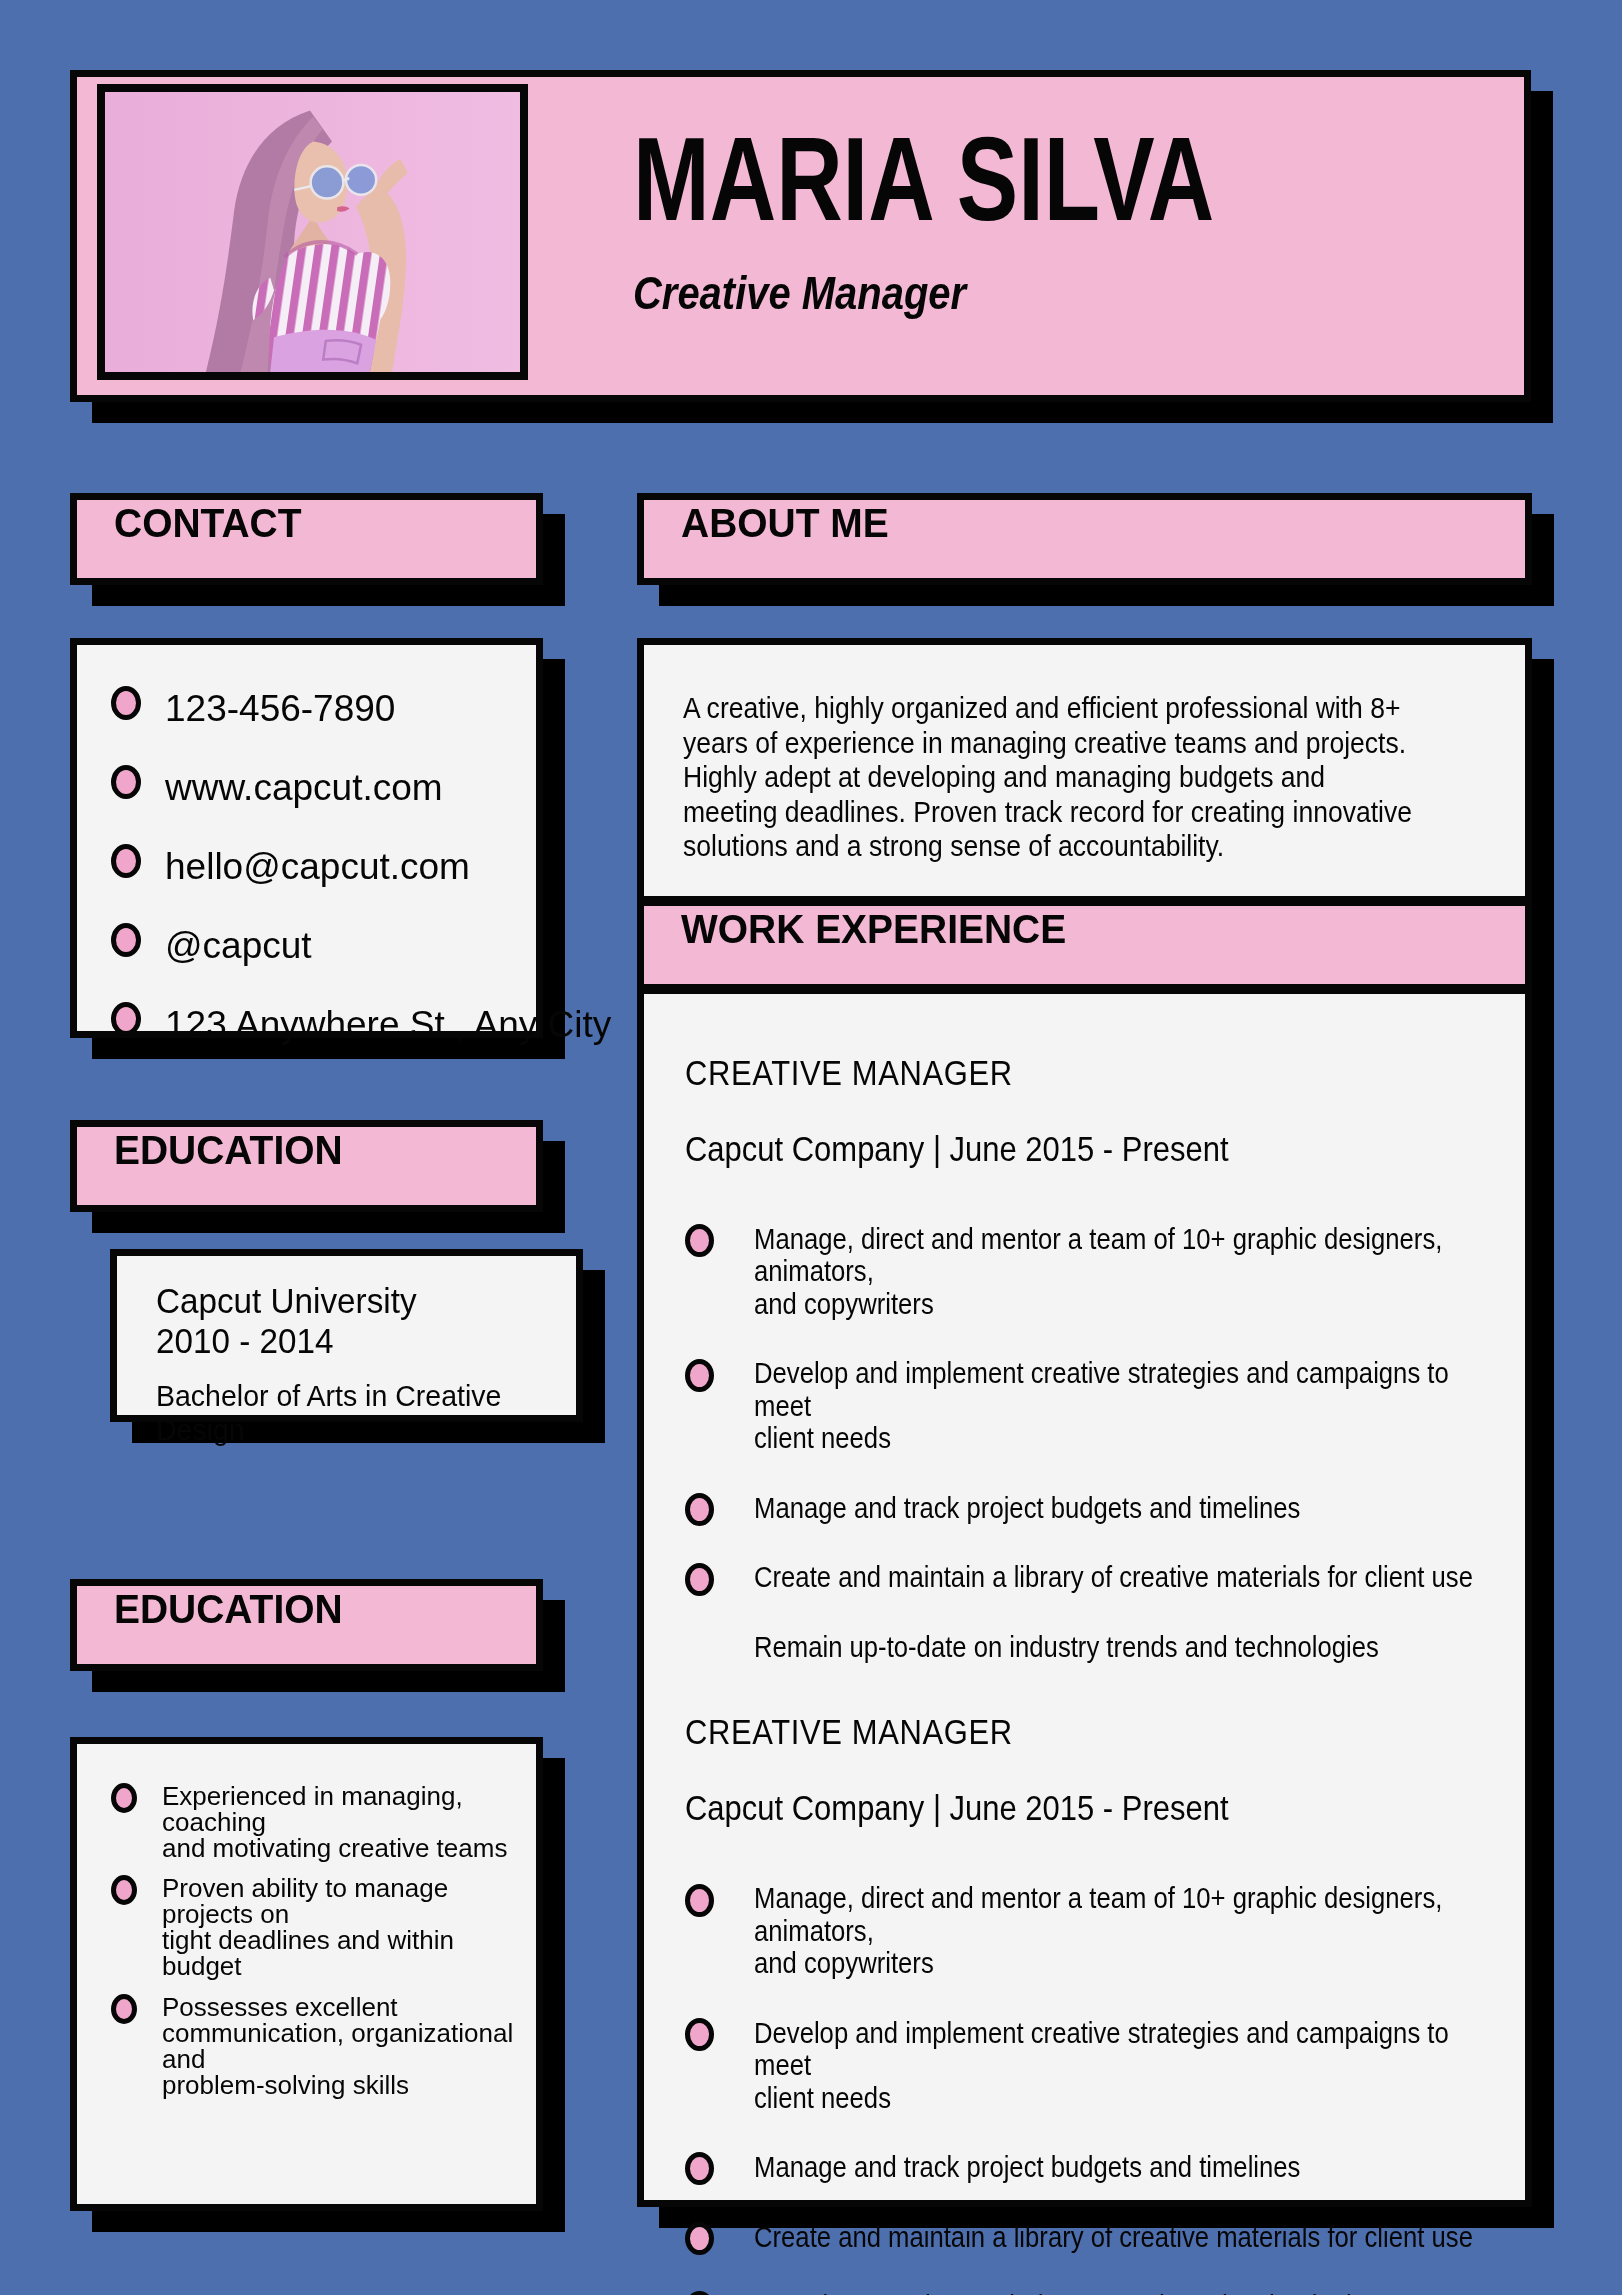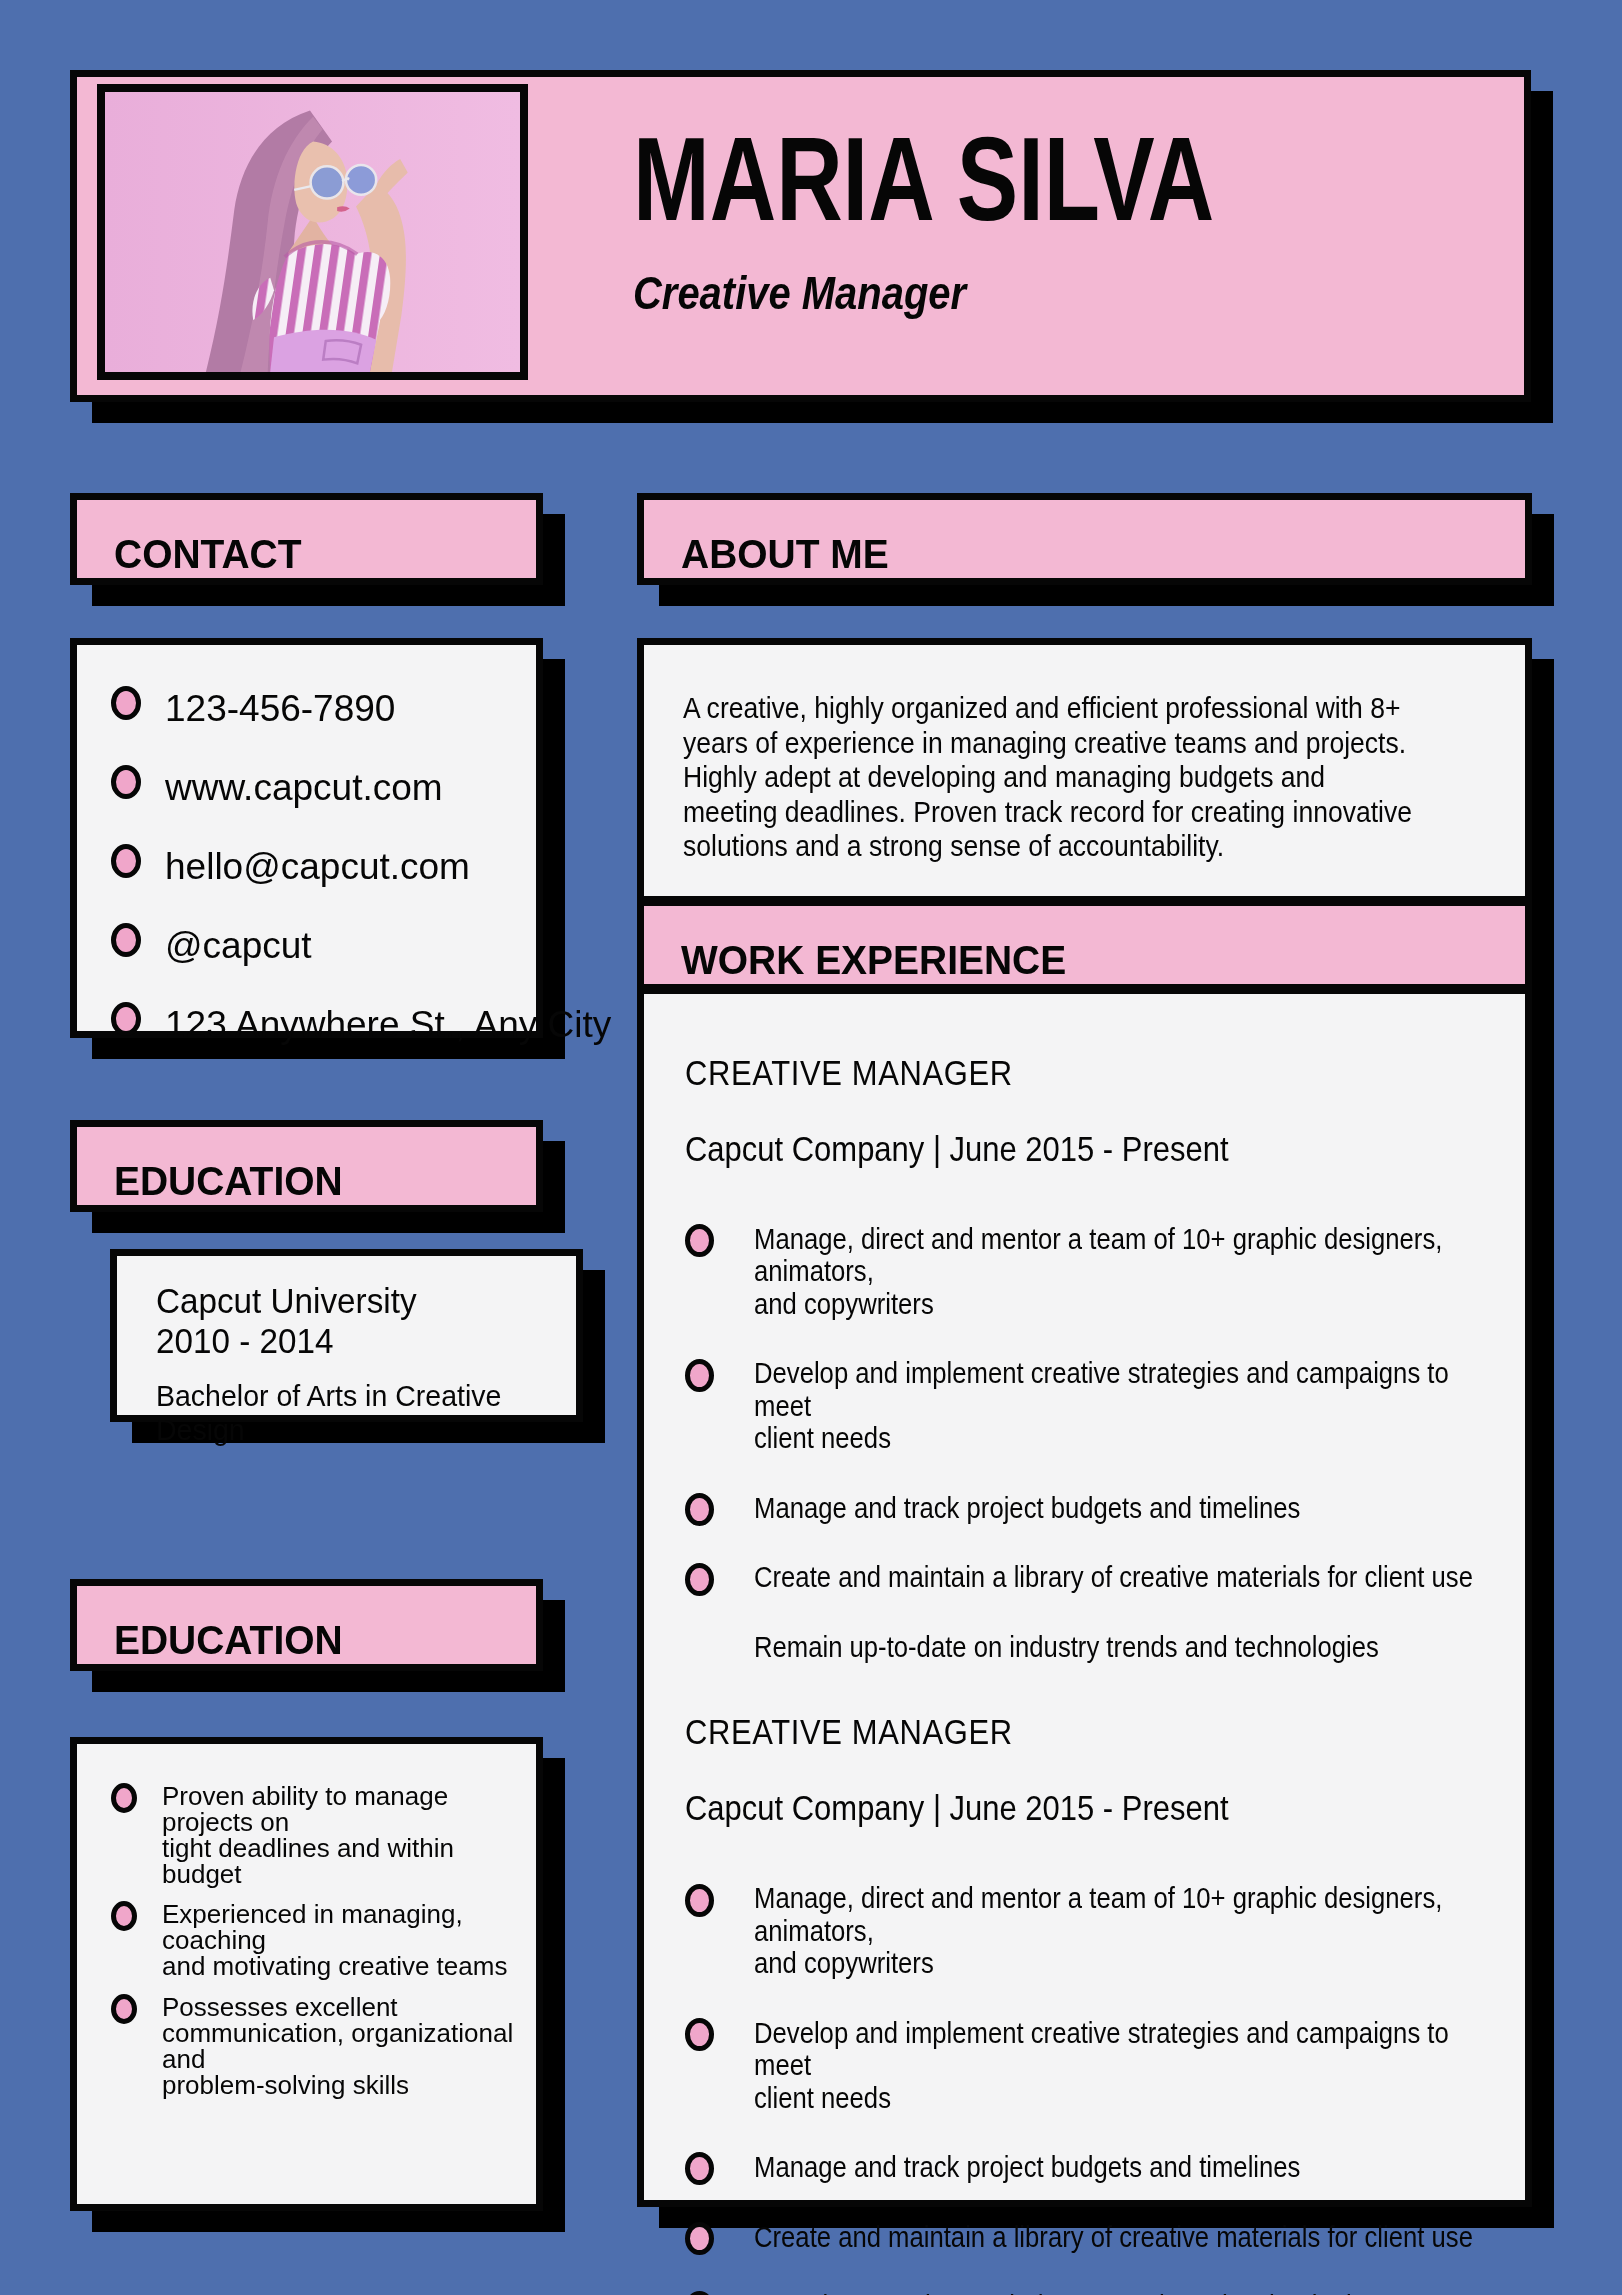--- a/index.html
+++ b/index.html
@@ -12,21 +12,21 @@
   }
   *{margin:0;padding:0;box-sizing:border-box;}
   html,body{background:#39537f;}
   body{font-family:"Liberation Sans", sans-serif;color:var(--ink);}
   .page{position:relative;width:1623px;height:2295px;background:var(--bg);overflow:hidden;}
 
   
   .shadowed{box-shadow:22px 21px 0 0 #000;}
   .band{
     position:absolute;height:92px;background:var(--pink);
-    border:7.9px solid var(--ink);display:flex;align-items:flex-end;
+    border:7.9px solid var(--ink);display:flex;align-items:flex-start;
     padding-left:37px;
   }
   .band h2{
     font-size:41px;font-weight:bold;letter-spacing:0;
     transform:scaleX(.95);transform-origin:left center;white-space:nowrap;
   }
   .panel{
     position:absolute;background:var(--panel);
     border:7.9px solid var(--ink);
   }
@@ -185,27 +185,27 @@
   </div>
 
   <div id="skills-band" class="band shadowed">
     <h2>EDUCATION</h2>
   </div>
 
   <div id="skills-panel" class="panel shadowed">
     <ul>
       <li class="blt">
         <span class="dot"></span>
+        <span class="txt pre">Experienced in managing, coaching
+and motivating creative teams</span>
+      </li>
+      <li class="blt">
+        <span class="dot"></span>
         <span class="txt pre">Proven ability to manage projects on
 tight deadlines and within budget</span>
-      </li>
-      <li class="blt">
-        <span class="dot"></span>
-        <span class="txt pre">Experienced in managing, coaching
-and motivating creative teams</span>
       </li>
       <li class="blt">
         <span class="dot"></span>
         <span class="txt pre">Possesses excellent
 communication, organizational and
 problem-solving skills</span>
       </li>
     </ul>
   </div>
 

